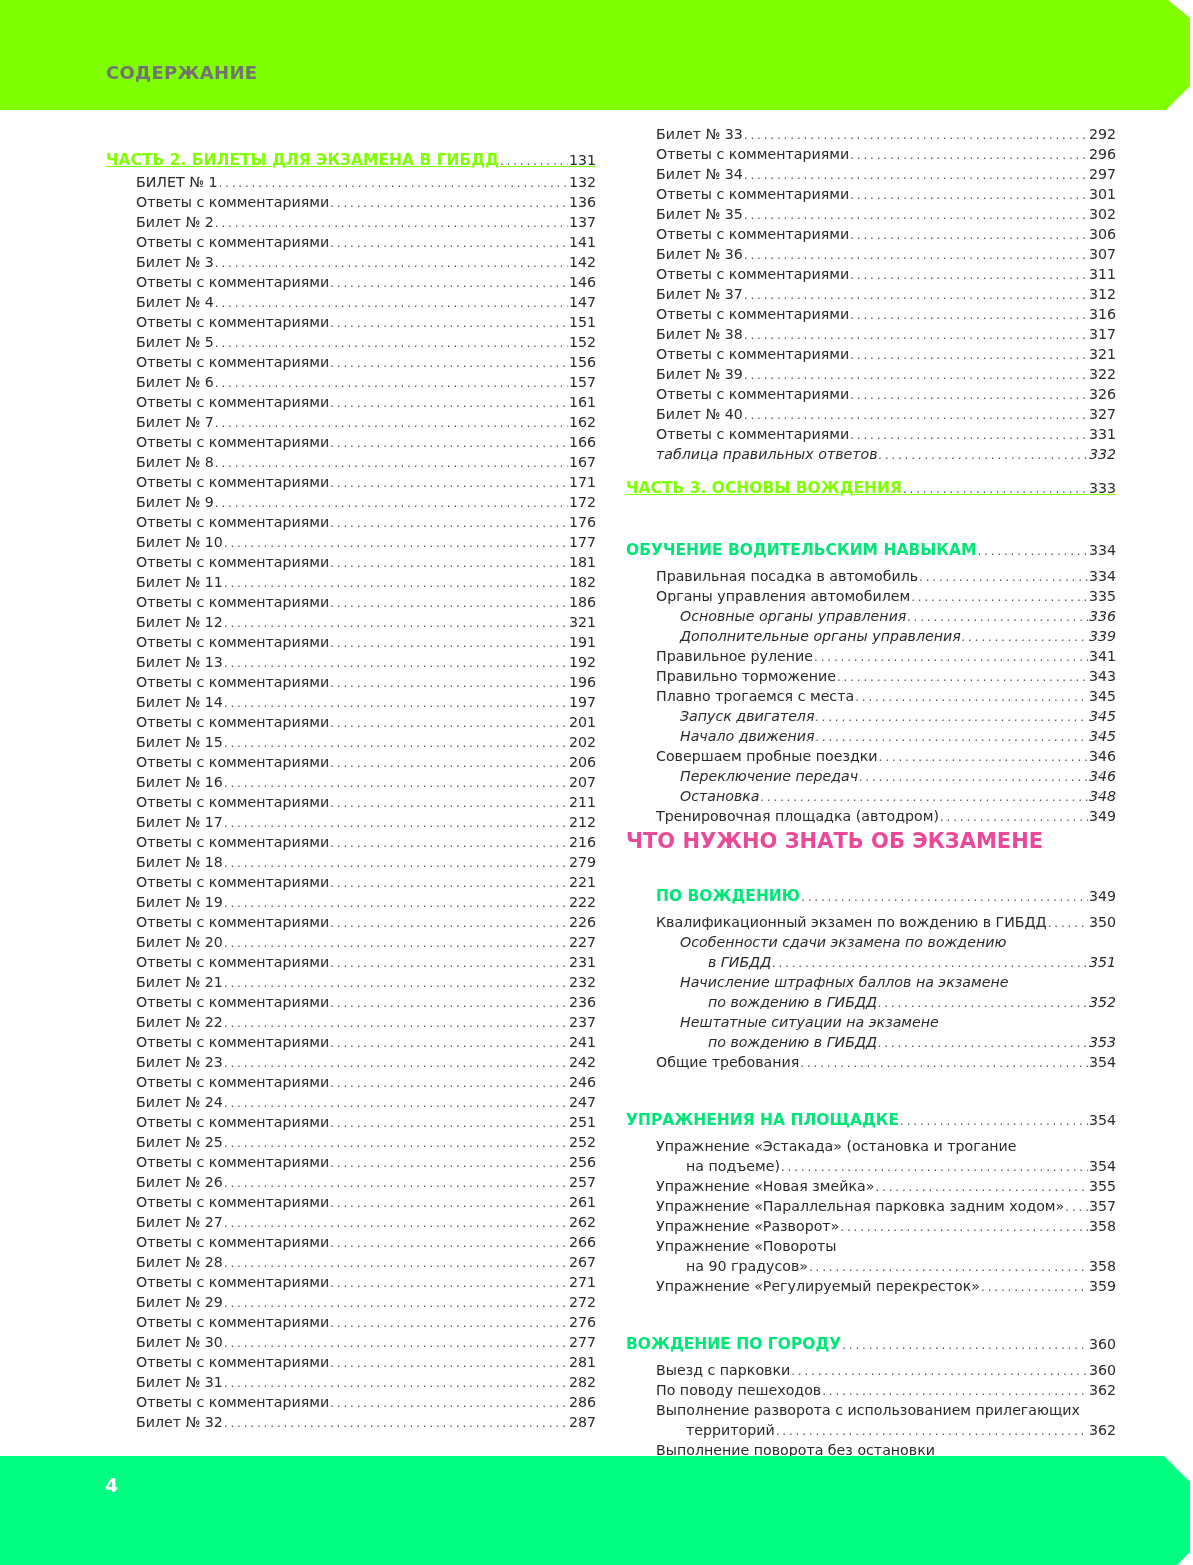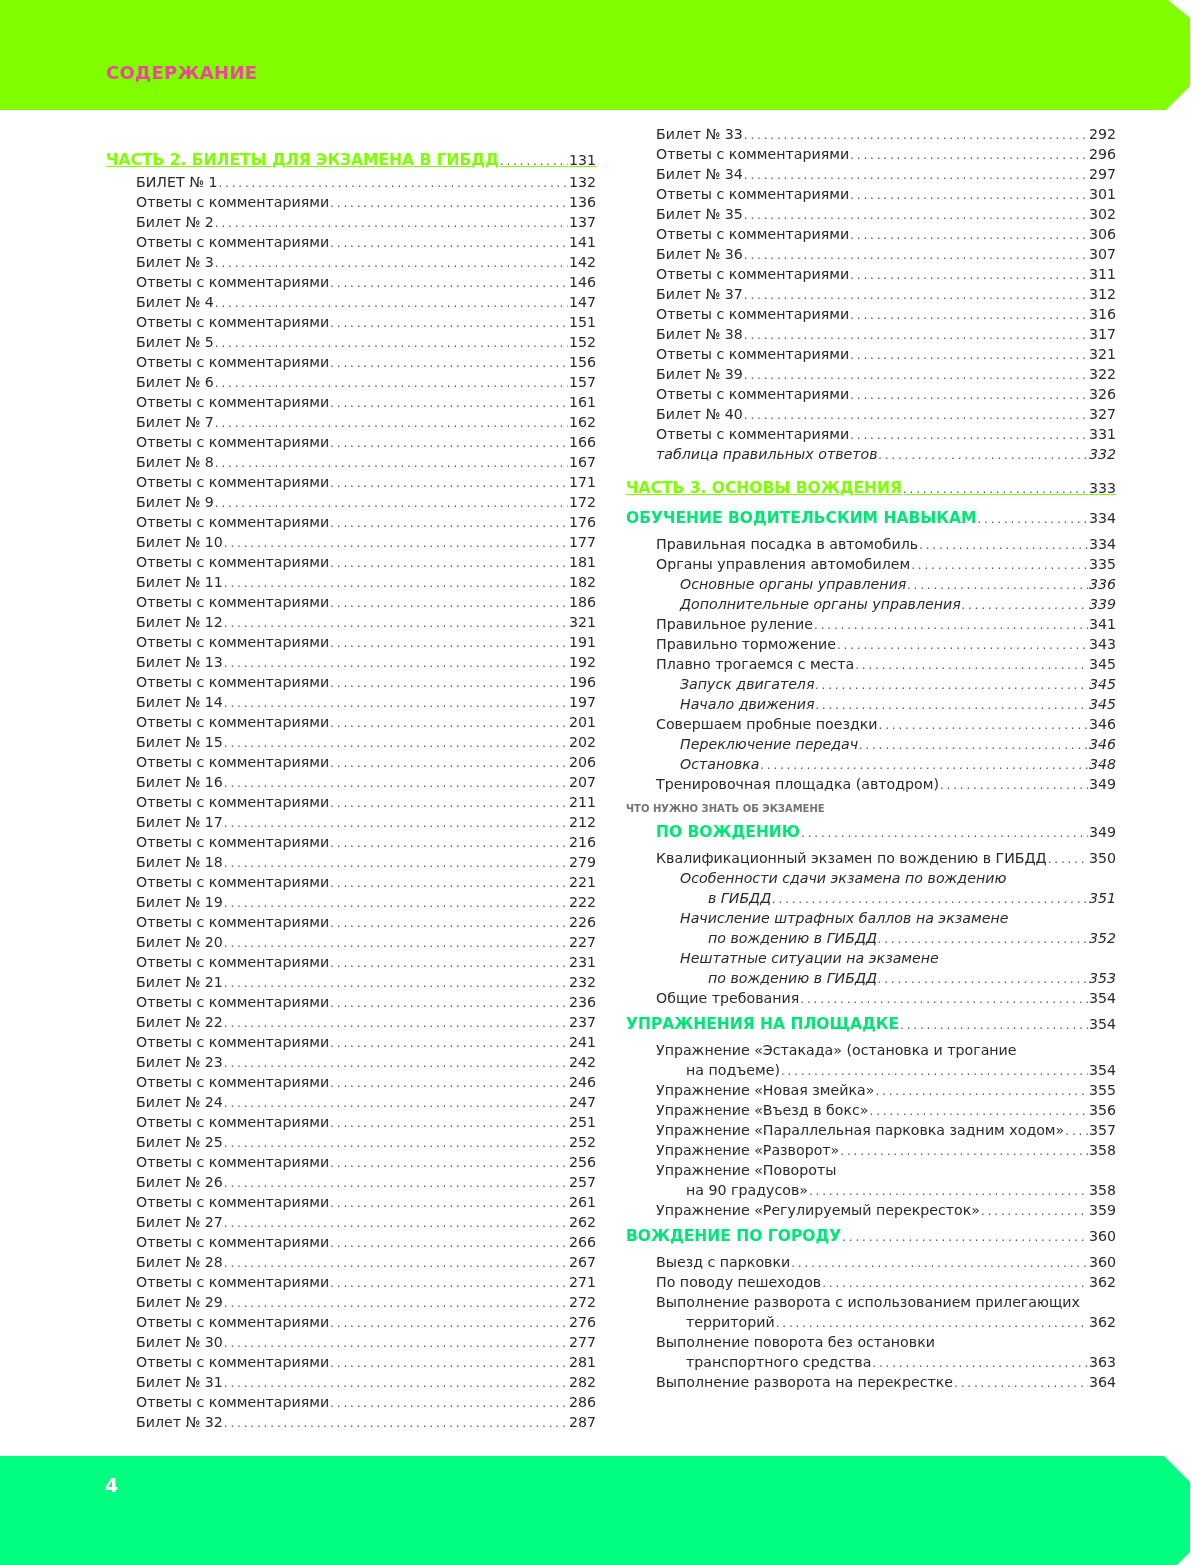--- a/index.html
+++ b/index.html
@@ -6,21 +6,21 @@
   body {
     width: 1193px; height: 1565px; position: relative; background: #ffffff;
     font-family: "DejaVu Sans", sans-serif; color: #2a2a2a; overflow: hidden;
   }
   .banner-top {
     position: absolute; left: 0; top: 0; width: 1190px; height: 110px;
     background: #80ff00;
     clip-path: polygon(0 0, 1168px 0, 1190px 18px, 1190px 86px, 1166px 110px, 0 110px);
   }
   .banner-title {
-    position: absolute; left: 106px; top: 62px; color: #ec4899;
+    position: absolute; left: 106px; top: 62px; color: #737373;
     font-family: "DejaVu Sans", sans-serif; font-weight: bold; font-size: 18px; letter-spacing: 0.3px;
   }
   .banner-bottom {
     position: absolute; left: 0; top: 1456px; width: 1190px; height: 109px;
     background: #00ff80;
     clip-path: polygon(0 0, 1164px 0, 1190px 26px, 1190px 96px, 1177px 109px, 0 109px);
   }
   .page-number {
     position: absolute; left: 105px; top: 1474px; color: #ffffff;
     font-weight: bold; font-size: 19px;
@@ -43,26 +43,26 @@
   .lvl2 { padding-left: 54px; font-style: italic; }
   .italic { font-style: italic; }
   .part {
     font-weight: bold; font-size: 15.5px; height: 24px; line-height: 24px; color: #80ff00;
     margin-top: 8px;
     text-decoration: underline;
   }
   .part .page, .sect .page { font-weight: normal; color: #2a2a2a; font-size: 14.2px; }
   .part .dots, .sect .dots { font-weight: normal; }
   .sect {
-    font-weight: bold; font-size: 15.5px; height: 24px; line-height: 24px; color: #00e676;
+    font-weight: bold; font-size: 15.5px; height: 24px; line-height: 24px; color: #00e676; margin-top: 32px;
   }
   .gap { height: 6px; }
   .gap-s { height: 4px; }
   .wrap-first { font-size: 14.2px; line-height: 20px; height: 20px; white-space: nowrap; }
-  .sect-first { font-weight: bold; font-size: 10px; line-height: 22px; height: 22px; color: #737373; white-space: nowrap; }
+  .sect-first { font-weight: bold; font-size: 21px; line-height: 22px; height: 22px; color: #ec4899; white-space: nowrap; }
   .cont1 { padding-left: 60px; }
   .cont2 { padding-left: 82px; justify-content: space-between; }
   .sect-cont { padding-left: 30px; }
 </style>
 </head>
 <body>
 
 <div class="banner-top"></div>
 <div class="banner-title">СОДЕРЖАНИЕ</div>
 
@@ -622,25 +622,20 @@
           <span class="dots"></span>
           <span class="page">354</span>
         </div>
     </div>
     <div class="row lvl1">
         <span class="label">Упражнение «Новая змейка»</span>
         <span class="dots"></span>
         <span class="page">355</span>
       </div>
     <div class="row lvl1">
-        <span class="label">Упражнение «Въезд в бокс»</span>
-        <span class="dots"></span>
-        <span class="page">356</span>
-      </div>
-    <div class="row lvl1">
         <span class="label">Упражнение «Параллельная парковка задним ходом»</span>
         <span class="dots"></span>
         <span class="page">357</span>
       </div>
     <div class="row lvl1">
         <span class="label">Упражнение «Разворот»</span>
         <span class="dots"></span>
         <span class="page">358</span>
       </div>
     <div>

